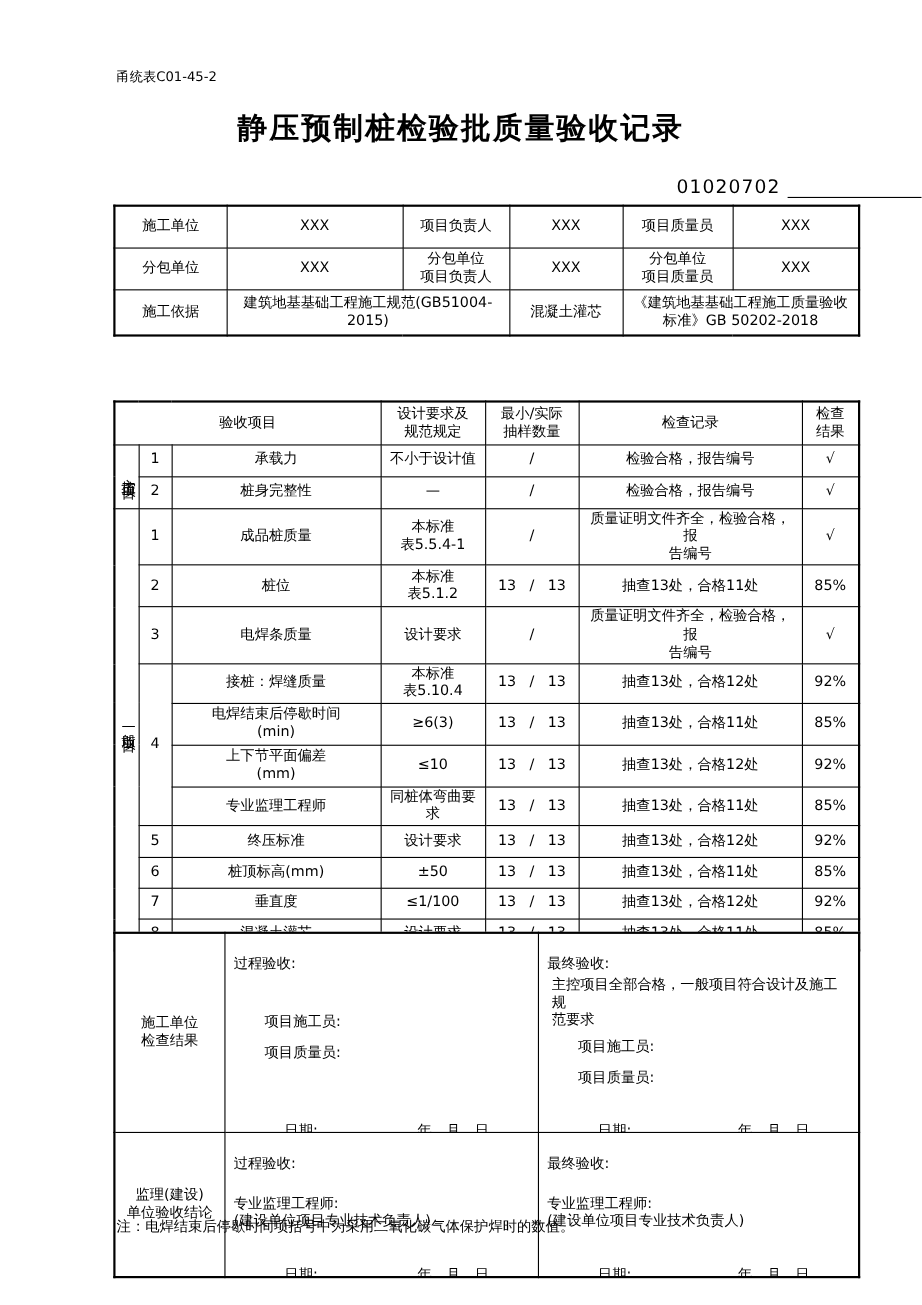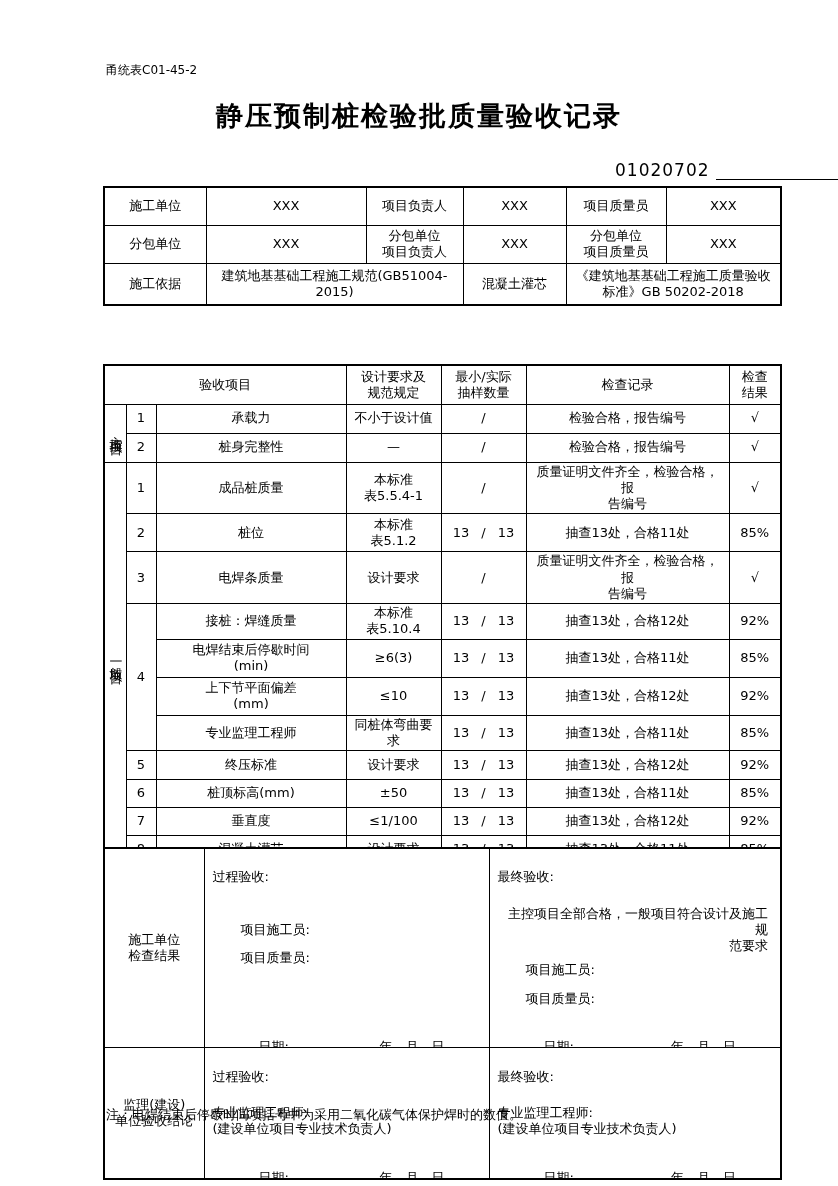--- a/index.html
+++ b/index.html
@@ -45,21 +45,21 @@
   .vtext { writing-mode: vertical-rl; text-orientation: upright; display: inline-block; letter-spacing: 3px; font-size: 13px; }
   td.sample { word-spacing: 8px; }
   td.record { padding: 1px 6px; }
 
   #sig-table { top: 847px; }
   #sig-table tr:nth-child(1) td { height: 139px; }
   #sig-table tr:nth-child(2) td { height: 116px; }
   #sig-table td.sig-content { vertical-align: top; text-align: left; padding: 0; }
   .sig-box { display: flex; flex-direction: column; height: 100%; padding: 4px 6px 6px 6px; }
   .sig-title { padding-left: 2px; }
-  .sig-conclusion { text-align: right; margin-top: 20px; padding: 0 6px; }
+  .sig-conclusion { text-align: left; margin-top: 2px; padding: 0 6px; }
   .sig-line { padding-left: 30px; margin-top: 12px; }
   .sig-line.first { margin-top: 36px; }
   .sig-line.tight { margin-top: 8px; }
   .sig-engineer { padding-left: 2px; margin-top: 20px; }
   .sig-date { margin-top: auto; display: flex; justify-content: space-between; padding: 0 38px 2px 48px; }
 
   .doc-note { position: absolute; left: 106px; top: 1106px; font-size: 13px; }
 </style>
 </head>
 <body>

